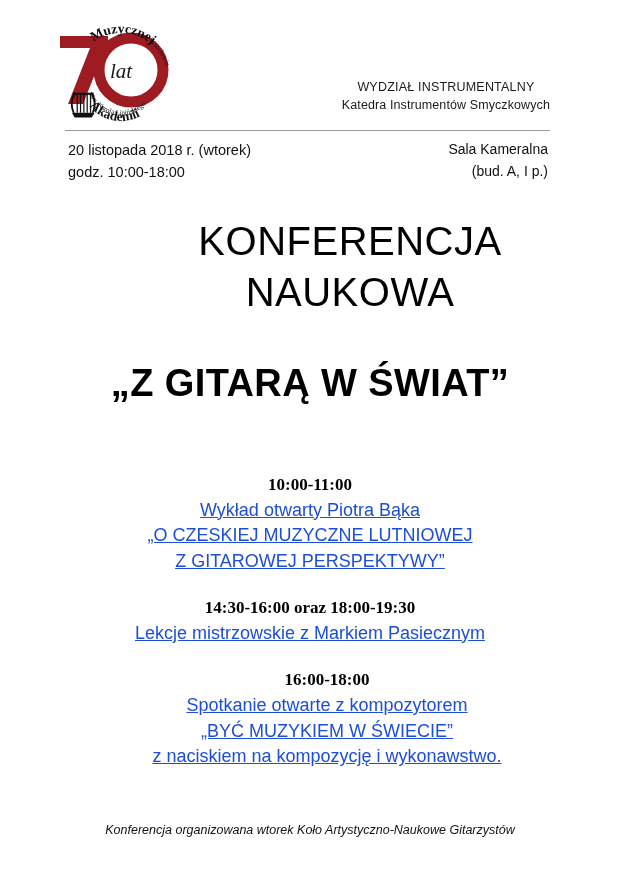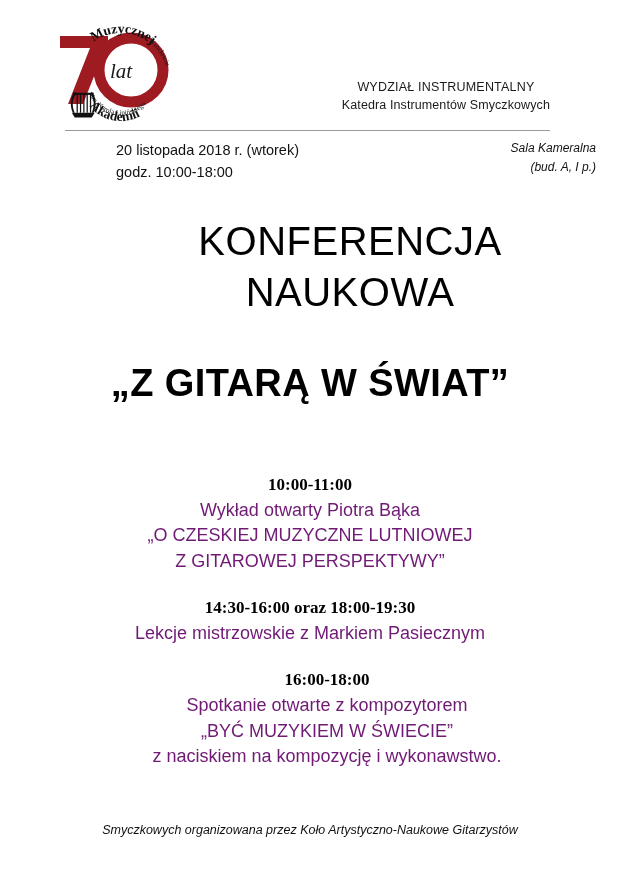--- a/index.html
+++ b/index.html
@@ -71,34 +71,32 @@
 
   
   .inforow {
     position: absolute;
     left: 68px;
     top: 139px;
     width: 480px;
     display: flex;
     justify-content: space-between;
     align-items: flex-start;
-    margin-left: 48px;
   }
   .info-left {
     text-align: left;
     font-size: 14.5px;
     line-height: 1.55;
     color: #111;
   }
   .info-right {
     text-align: right;
-    font-size: 12px;
+    font-size: 14px;
     line-height: 1.55;
     color: #111;
-    font-style: italic;
   }
 
   
   .conf-title {
     position: absolute;
     left: 0;
     top: 216px;
     width: 620px;
     text-align: center;
     font-size: 40px;
@@ -136,21 +134,22 @@
     font-size: 17px;
     font-weight: 700;
     line-height: 1.45;
     color: #000;
     font-family: Liberation Serif, serif;
   }
   .slot-line {
     font-size: 18px;
     font-weight: 400;
     line-height: 1.42;
-    color: #701a75;
+    color: #1d4ed8;
+    text-decoration: underline;
   }
 
   
   .footer {
     position: absolute;
     left: 0;
     top: 823px;
     width: 620px;
     text-align: center;
     font-size: 12.5px;
@@ -252,15 +251,15 @@
 
     <div class="block">
       <div class="slot-time">16:00-18:00</div>
       <div class="slot-line">Spotkanie otwarte z kompozytorem</div>
       <div class="slot-line">„BYĆ MUZYKIEM W ŚWIECIE”</div>
       <div class="slot-line">z naciskiem na kompozycję i wykonawstwo.</div>
     </div>
 
   </div>
 
-  <div class="footer">Smyczkowych organizowana przez Koło Artystyczno-Naukowe Gitarzystów</div>
+  <div class="footer">Konferencja organizowana wtorek Koło Artystyczno-Naukowe Gitarzystów</div>
 
 </div>
 
 </body></html>

